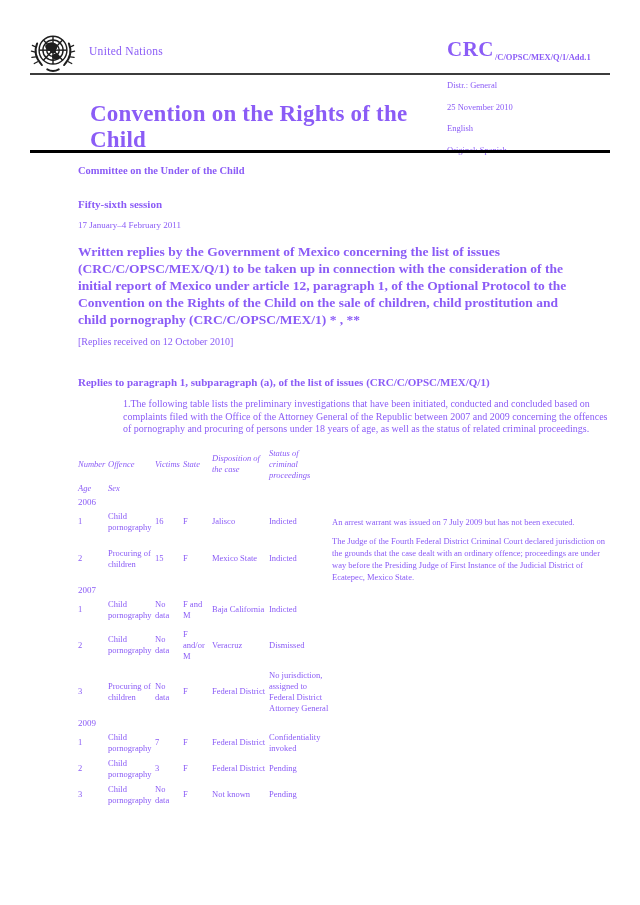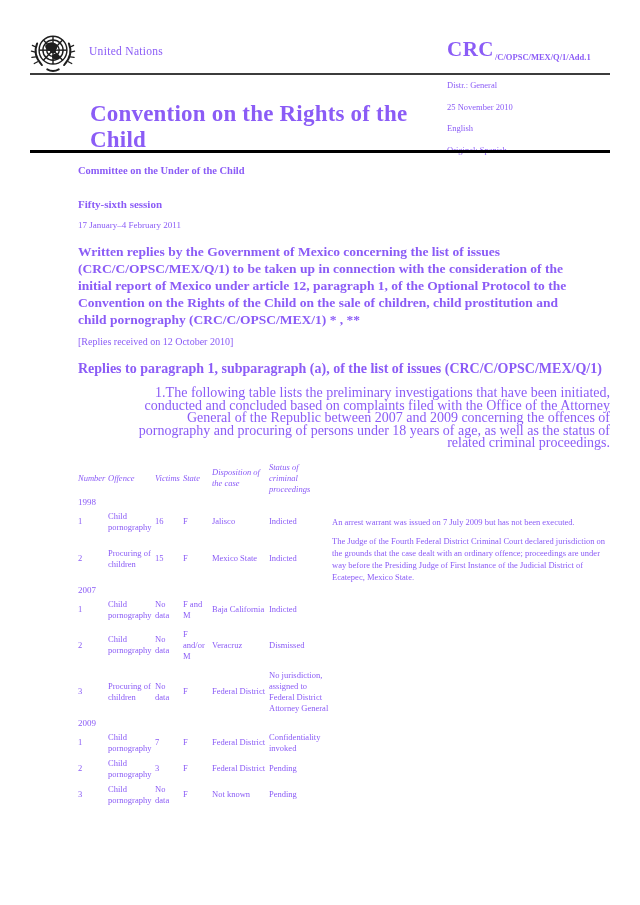--- a/index.html
+++ b/index.html
@@ -23,22 +23,22 @@
   .info{position:absolute;left:447px;top:80px;font-size:8.5px;}
   .info div{margin-bottom:11.5px;}
   .rule-thick{position:absolute;left:30px;top:150px;width:580px;height:3px;background:#000;}
   
   .content{position:absolute;left:78px;top:165px;width:532px;}
   .committee{font-size:10.5px;font-weight:bold;}
   .session{margin-top:22px;font-size:11px;font-weight:bold;}
   .session-dates{margin-top:10px;font-size:9px;}
   .main-title{margin-top:13px;width:505px;font-size:13.5px;font-weight:bold;line-height:17px;}
   .received{margin-top:8px;font-size:10px;}
-  .heading2{margin-top:14px;font-size:14px;font-weight:bold;}
-  .para{margin-top:10px;font-size:14px;line-height:12.5px;text-align:right;margin-left:45px;}
+  .heading2{margin-top:29px;font-size:11px;font-weight:bold;}
+  .para{margin-top:10px;font-size:10px;line-height:12.5px;text-align:left;margin-left:45px;}
   
   .tbl{margin-top:12px;font-size:8.5px;line-height:11px;}
   .trow{display:grid;grid-template-columns:30px 47px 28px 29px 57px 63px 1fr;align-items:center;}
   .cell{padding-right:3px;}
   .hcell{font-style:italic;}
   .thead{margin-bottom:2px;align-items:center;}
   .tsub{margin-bottom:3px;}
   .yearrow{font-size:9px;margin:0 0 3px 0;}
   .note{line-height:12px;}
   .y2007r0{margin-bottom:2px;}
@@ -124,21 +124,30 @@
     <div class="tbl" id="tbl">
         <div class="trow thead">
           <div class="cell hcell">Number</div>
           <div class="cell hcell">Offence</div>
           <div class="cell hcell">Victims</div>
           <div class="cell hcell">State</div>
           <div class="cell hcell">Disposition of the case</div>
           <div class="cell hcell">Status of criminal proceedings</div>
           <div class="cell"></div>
         </div>
-        <div class="yearrow">1998</div>
+        <div class="trow tsub">
+          <div class="cell hcell">Age</div>
+          <div class="cell hcell">Sex</div>
+          <div class="cell"></div>
+          <div class="cell"></div>
+          <div class="cell"></div>
+          <div class="cell"></div>
+          <div class="cell"></div>
+        </div>
+        <div class="yearrow">2006</div>
         <div class="trow drow y2007r0">
           <div class="cell">1</div>
           <div class="cell">Child pornography</div>
           <div class="cell">16</div>
           <div class="cell">F</div>
           <div class="cell">Jalisco</div>
           <div class="cell">Indicted</div>
           <div class="cell note">An arrest warrant was issued on 7 July 2009 but has not been executed.</div>
         </div>
         <div class="trow drow y2007r1">

